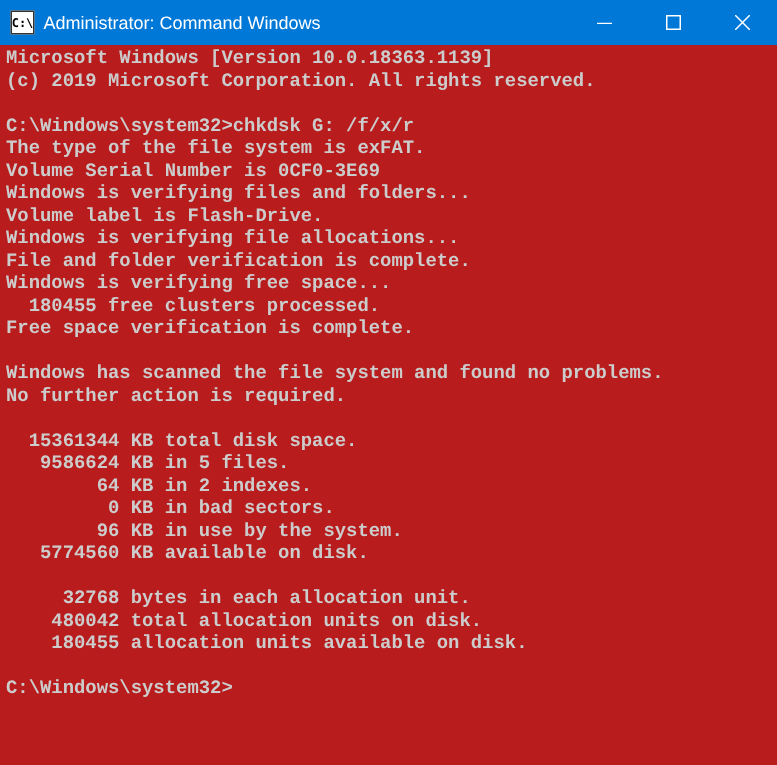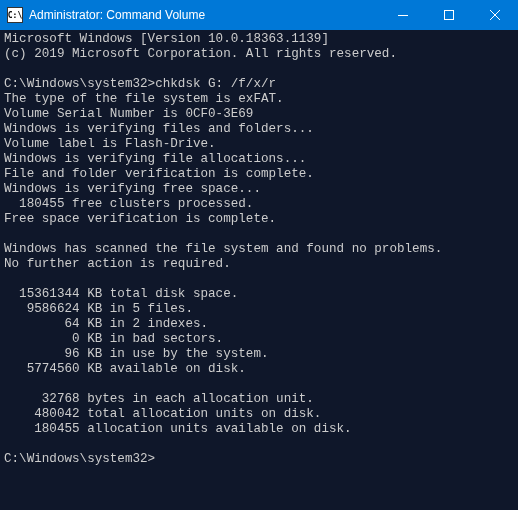--- a/index.html
+++ b/index.html
@@ -45,36 +45,37 @@
       width: 46px;
       height: 100%;
       display: flex;
       align-items: center;
       justify-content: center;
       color: #fff;
       font-family: "Segoe UI", Arial, sans-serif;
     }
     .titlebar-btn svg { display: block; }
     .terminal {
-      background: #0f172a;
+      background: #b91c1c;
       color: #cccccc;
       font-size: 12.6px;
       line-height: 15px;
       padding: 2px 4px;
       height: calc(100% - 30px);
       white-space: pre;
       font-family: Consolas, "Courier New", monospace;
+      font-weight: bold;
     }
   </style>
 </head>
 <body>
 
 <div class="titlebar">
   <div class="titlebar-icon">C:\</div>
-  <div class="titlebar-text">Administrator: Command Volume</div>
+  <div class="titlebar-text">Administrator: Command Windows</div>
   <div class="titlebar-controls">
     <div class="titlebar-btn">
       <svg width="10" height="1" viewBox="0 0 10 1">
           <rect width="10" height="1" fill="#fff"></rect>
         </svg>
     </div>
     <div class="titlebar-btn">
       <svg width="10" height="10" viewBox="0 0 10 10">
           <rect x="0.5" y="0.5" width="9" height="9" fill="none" stroke="#fff" stroke-width="1"></rect>
         </svg>

